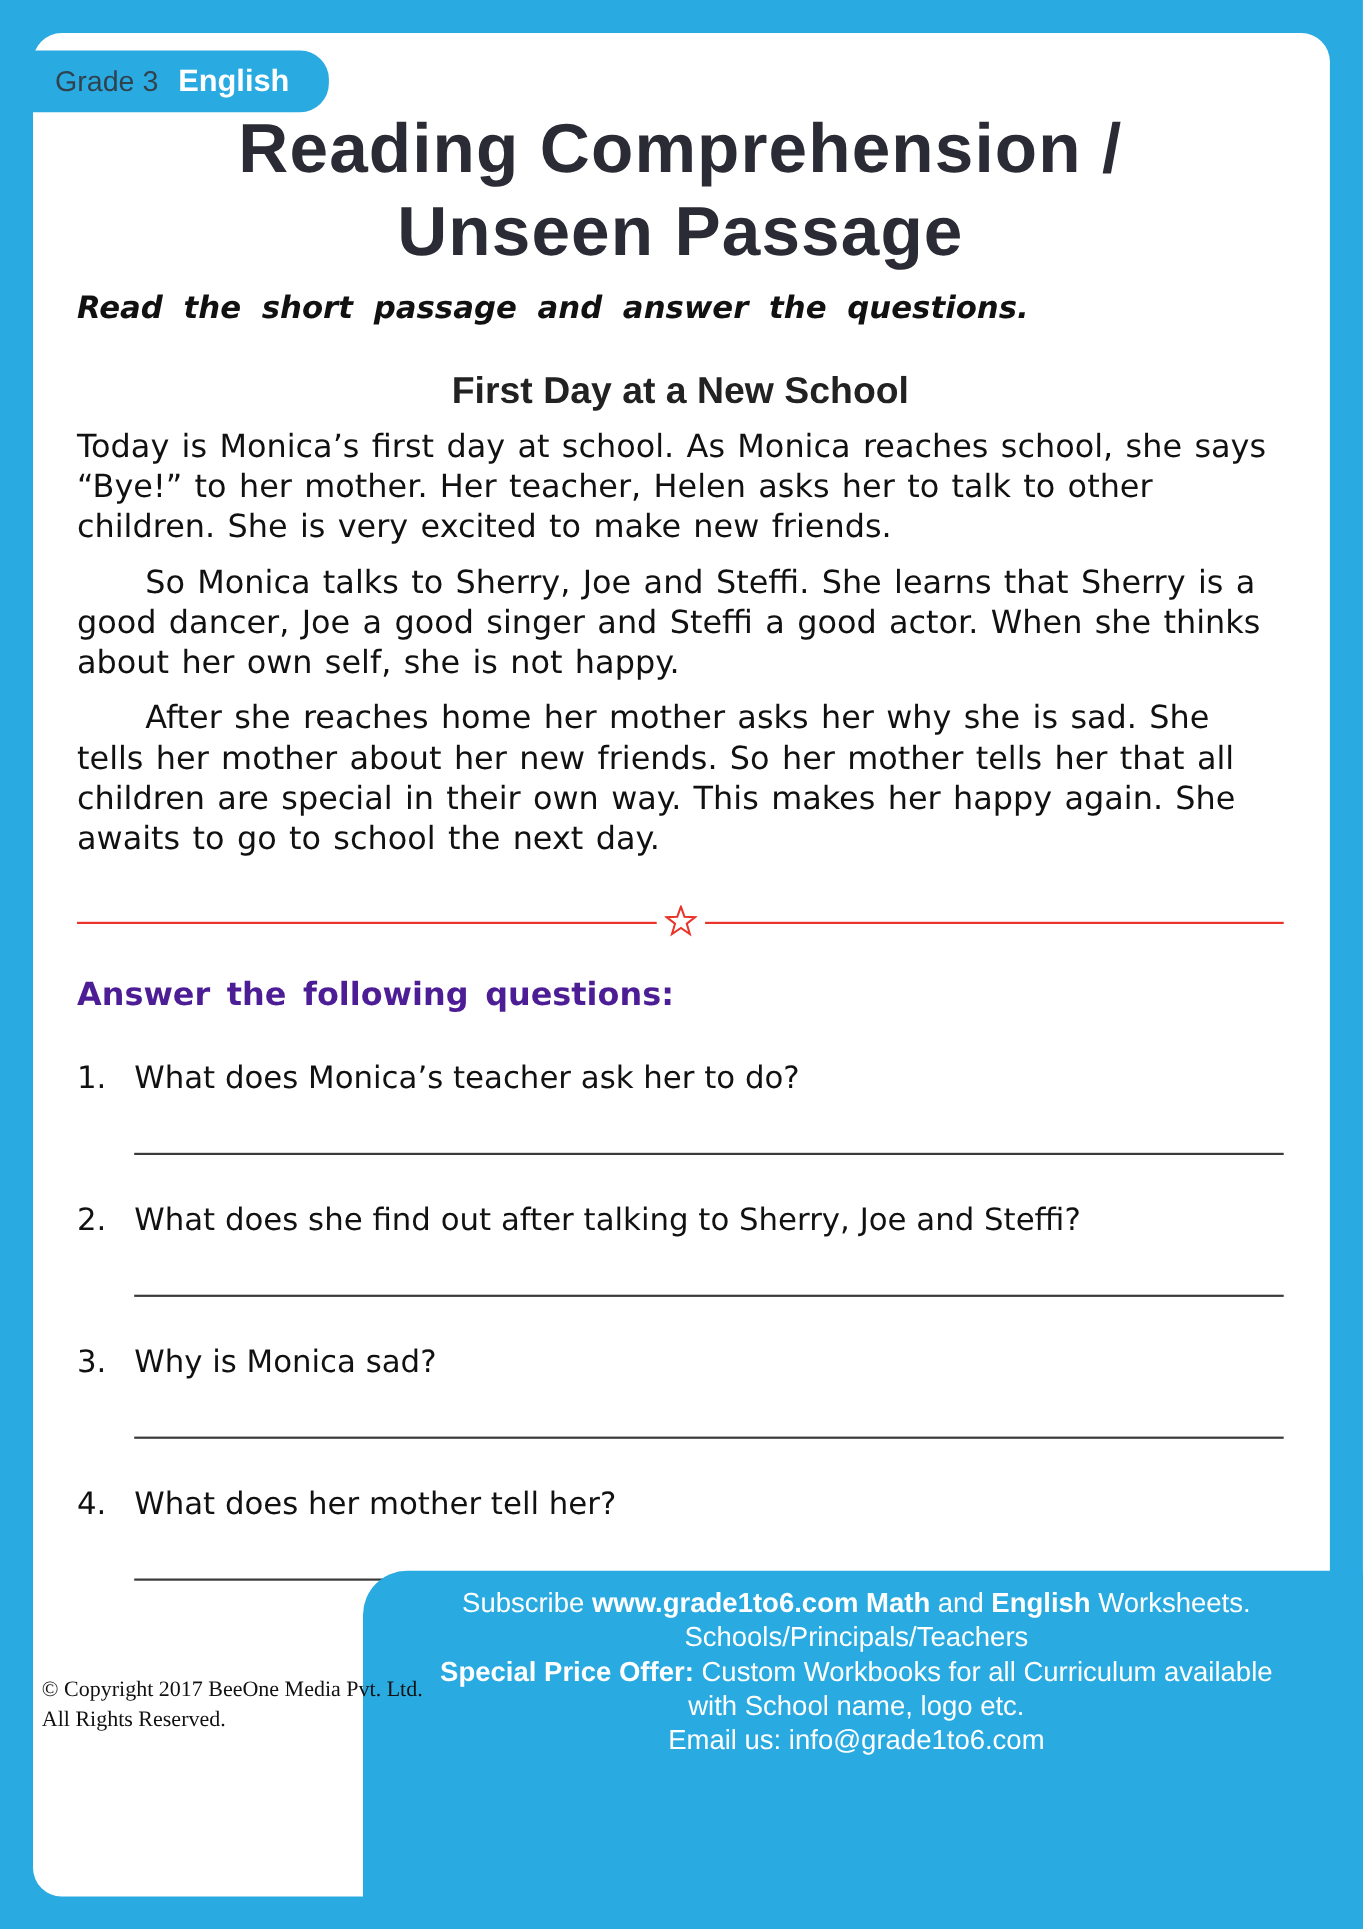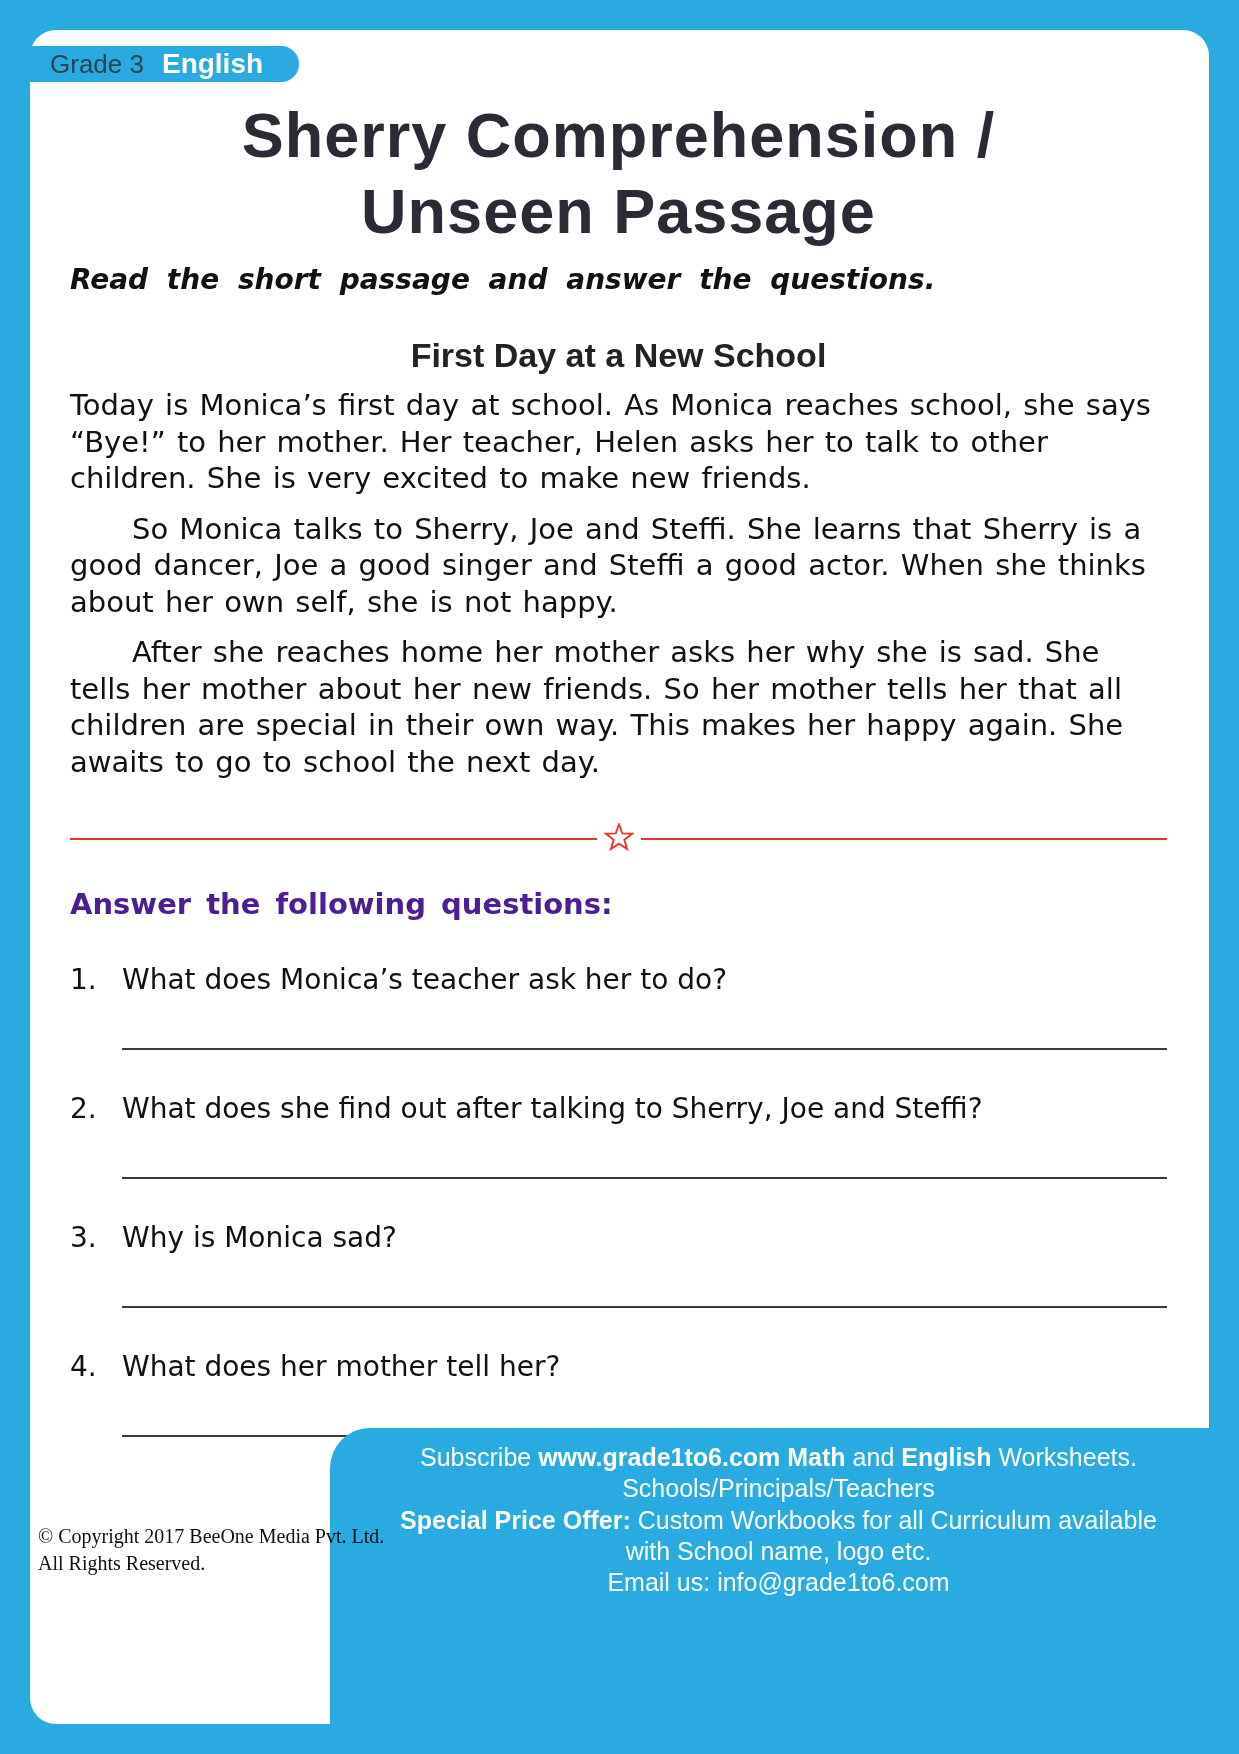--- a/index.html
+++ b/index.html
@@ -13,21 +13,21 @@
   .page {
     position: absolute;
     top: 30px; left: 30px; right: 30px; bottom: 30px;
     background: #ffffff;
     border-radius: 26px;
     padding: 56px 42px 0 40px;
   }
   .badge {
     position: absolute;
     top: 16px; left: 0;
-    height: 36px;
+    height: 56px;
     background: #29abe2;
     border-radius: 0 26px 26px 0;
     display: flex;
     align-items: center;
     gap: 18px;
     padding: 0 36px 0 20px;
     font-family: "Liberation Sans", sans-serif;
   }
   .badge .grade { color: #31424f; font-size: 26px; }
   .badge .subject { color: #ffffff; font-weight: 700; font-size: 28px; }
@@ -118,21 +118,21 @@
 <body>
 
 <div class="page">
 
   <div class="badge">
     <span class="grade">Grade 3</span>
     <span class="subject">English</span>
   </div>
 
   <div class="title">
-    <div>Sherry Comprehension /</div>
+    <div>Reading Comprehension /</div>
     <div>Unseen Passage</div>
   </div>
 
   <div class="instruction">Read the short passage and answer the questions.</div>
 
   <div class="passage-title">First Day at a New School</div>
 
   <div class="passage">
     <p>Today is Monica’s first day at school. As Monica reaches school, she says “Bye!” to her mother. Her teacher, Helen asks her to talk to other children. She is very excited to make new friends.</p>
     <p class="indent">So Monica talks to Sherry, Joe and Steffi. She learns that Sherry is a good dancer, Joe a good singer and Steffi a good actor. When she thinks about her own self, she is not happy.</p>

